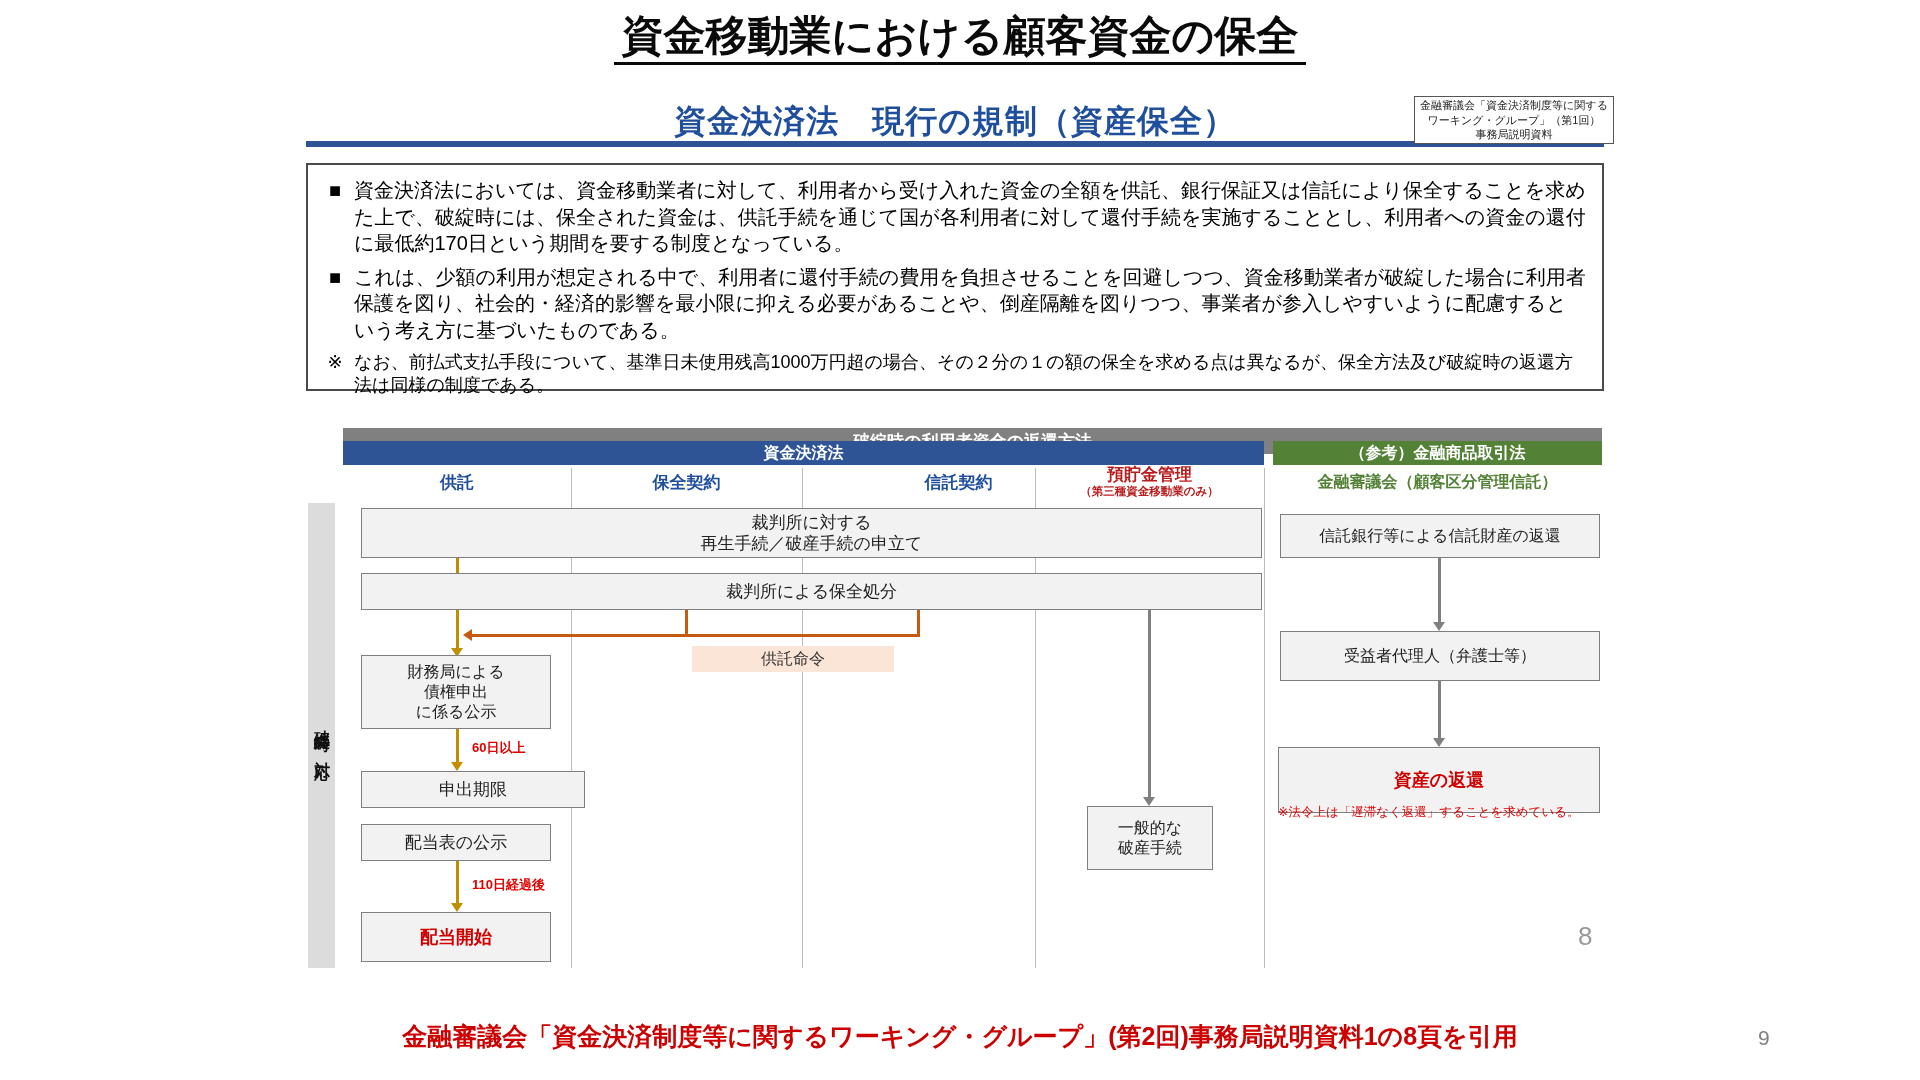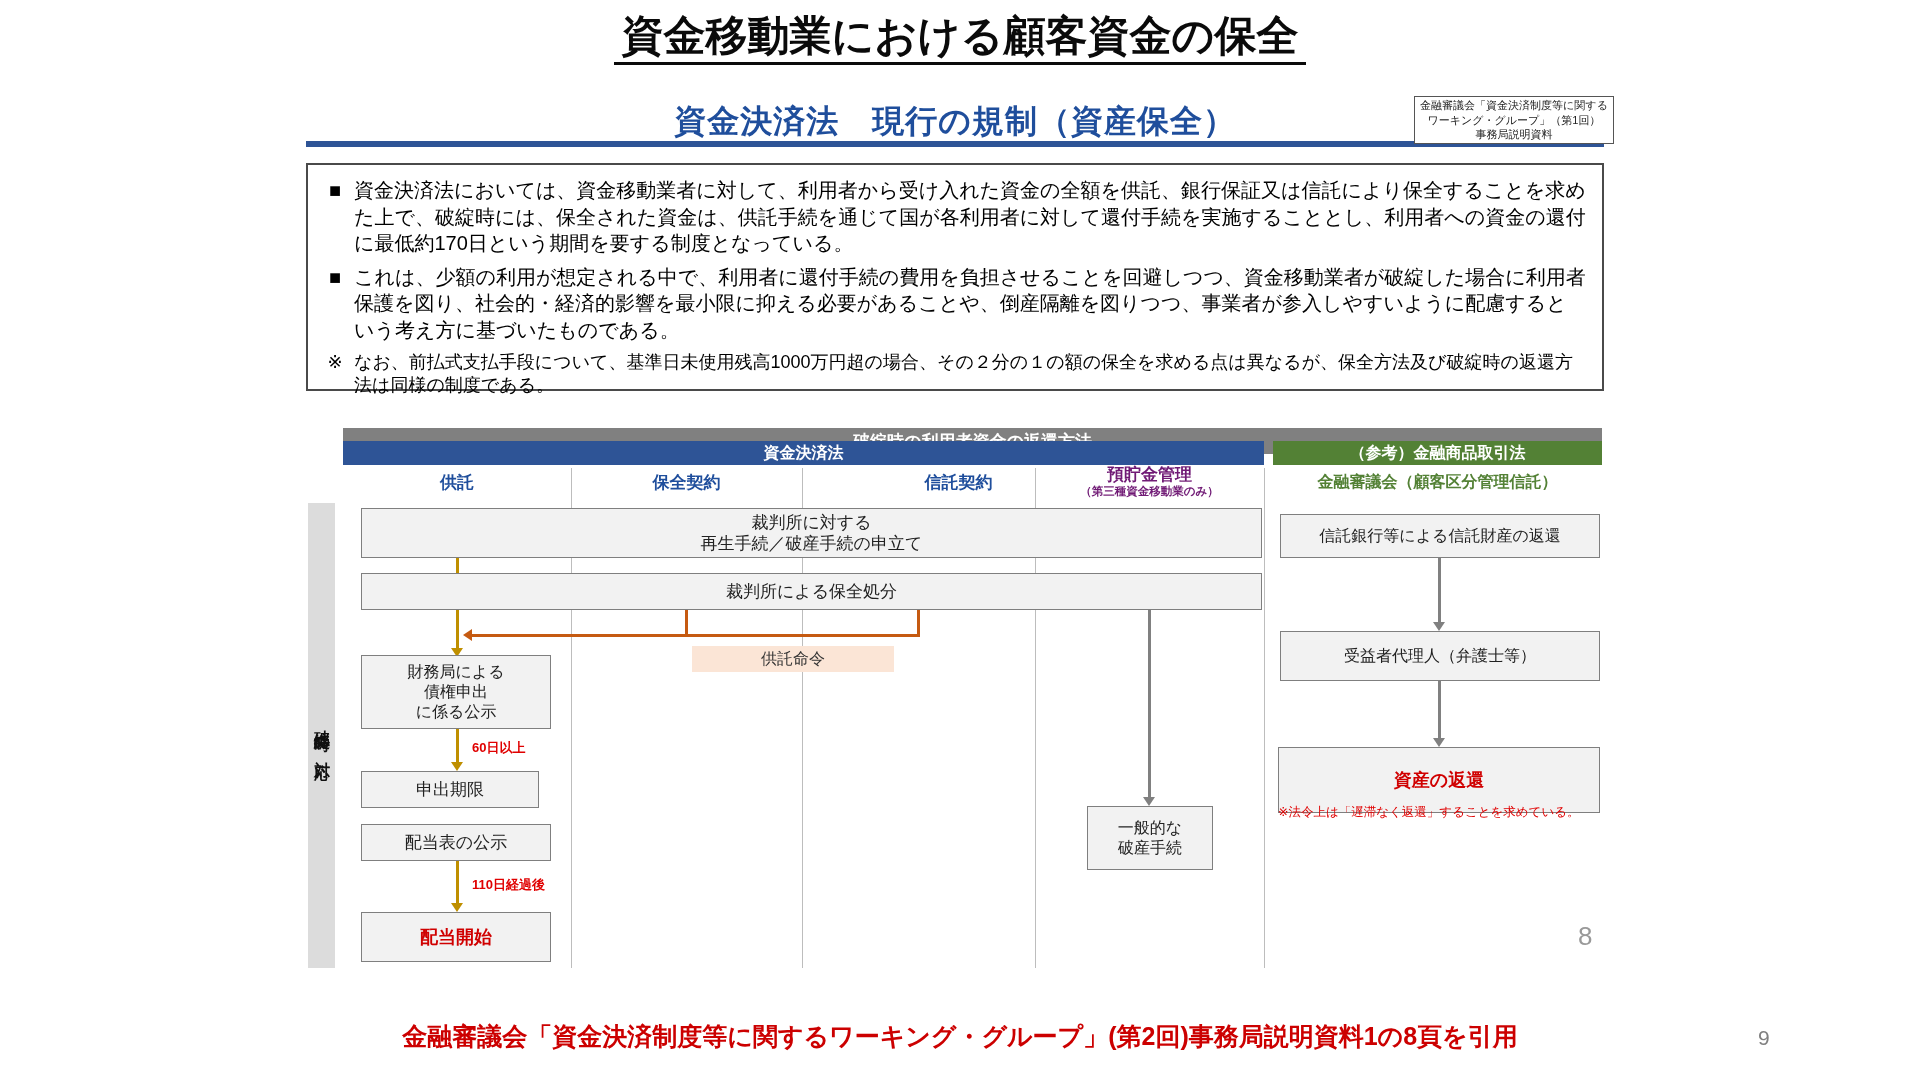--- a/index.html
+++ b/index.html
@@ -29,21 +29,21 @@
 
   .bar { position:absolute; display:flex; align-items:center; justify-content:center;
          color:#fff; font-weight:bold; font-size:16px; }
   .gray-bar  { background:#808080; font-size:17px; }
   .blue-bar  { background:#2E5496; }
   .green-bar { background:#538135; }
 
   .colhead { position:absolute; top:63px; text-align:center; font-weight:bold; font-size:17px; }
   .colhead.blue  { color:#1F4E9C; }
   .colhead.green { color:#538135; font-size:16px; top:64px; }
-  .colhead.dark  { color:#701a75; top:58px; line-height:1.1; }
+  .colhead.dark  { color:#b91c1c; top:58px; line-height:1.1; }
   .colhead.dark .sub { font-size:11.5px; }
 
   .divider { position:absolute; top:60px; height:500px; width:1px; background:#bdbdbd; }
 
   .side-label { position:absolute; left:2px; top:95px; width:27px; height:465px; background:#DCDCDC;
                 writing-mode:vertical-rl; text-orientation:upright; display:flex; align-items:center;
                 justify-content:center; font-weight:bold; font-size:16px; letter-spacing:3px; color:#111; }
 
   .fbox { position:absolute; background:#F2F2F2; border:1px solid #7F7F7F; box-sizing:border-box;
           display:flex; align-items:center; justify-content:center; text-align:center;
@@ -142,21 +142,21 @@
     <div class="vline brown" style="left:379px; top:202px; height:27px;"></div>
     <div class="vline brown" style="left:611px; top:202px; height:27px;"></div>
     <div class="hline brown" style="left:166px; top:226px; width:448px;"></div>
     <div class="arr-left" style="left:157px; top:221px;"></div>
     <div class="order-label" style="left:386px; top:238px; width:202px; height:26px;">供託命令</div>
 
     <div class="fbox" style="left:55px; top:247px; width:190px; height:74px; font-size:16px;font-family:Liberation Serif, serif;">財務局による
 債権申出
 に係る公示</div>
     <div class="redlabel" style="left:166px; top:331px;">60日以上</div>
-    <div class="fbox" style="left:55px; top:363px; width:178px; height:37px; font-size:17px;">申出期限</div>
+    <div class="fbox" style="left:55px; top:363px; width:224px; height:37px; font-size:17px;">申出期限</div>
     <div class="fbox" style="left:55px; top:416px; width:190px; height:37px; font-size:17px;">配当表の公示</div>
     <div class="redlabel" style="left:166px; top:468px;">110日経過後</div>
     <div class="fbox red-text" style="left:55px; top:504px; width:190px; height:50px; font-size:18px;">配当開始</div>
 
     <div class="vline grayl" style="left:842px; top:202px; height:187px;"></div>
     <div class="arr-down gray-a" style="left:837px; top:389px;"></div>
     <div class="fbox" style="left:781px; top:398px; width:126px; height:64px; font-size:16px;">一般的な
 破産手続</div>
 
     <div class="fbox" style="left:974px; top:106px; width:320px; height:44px; font-size:16px;">信託銀行等による信託財産の返還</div>

